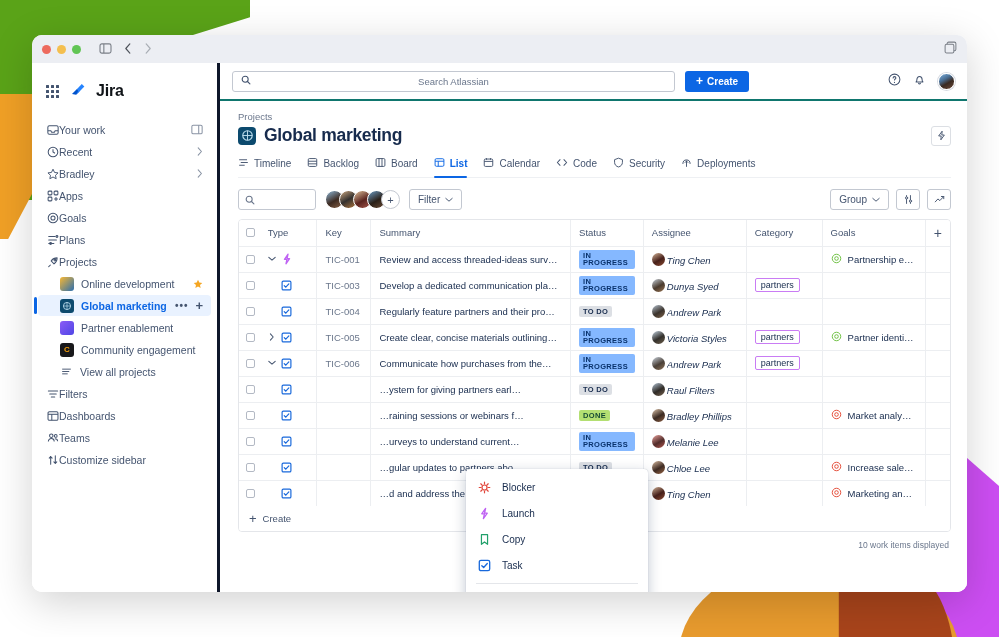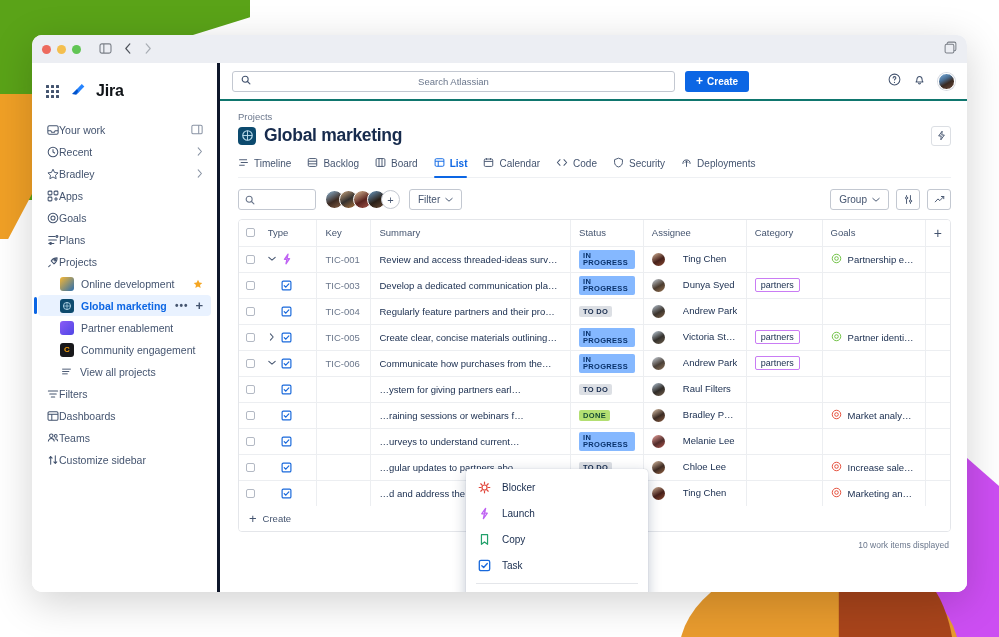--- a/index.html
+++ b/index.html
@@ -194,21 +194,21 @@
   .ellip { white-space: nowrap; overflow: hidden; text-overflow: ellipsis; display: block; }
 
   .badge {
     display: inline-block; font-size: 7.5px; font-weight: 700; letter-spacing: .3px;
     padding: 2px 4px; border-radius: 2px; line-height: 1;
   }
   .badge.inprogress { background: #85b8ff; color: #09326c; }
   .badge.todo { background: #dcdfe4; color: #172b4d; }
   .badge.done { background: #b3df72; color: #164b35; }
 
-  .assignee { display: flex; align-items: flex-start; gap: 18px; }
+  .assignee { display: flex; align-items: flex-end; gap: 2px; font-style: italic; }
   .mini-av { width: 13px; height: 13px; border-radius: 50%; flex: none; }
   .tag {
     display: inline-block; font-size: 9px; color: #172b4d; border: 1px solid #c97cf4;
     border-radius: 2px; padding: 1px 5px; line-height: 1.2;
   }
   .goal { display: flex; align-items: center; gap: 6px; }
   .goal .ellip { font-size: 9.5px; color: #172b4d; }
 
   .createrow {
     height: 25px; display: flex; align-items: center; gap: 6px; padding: 0 10px;

